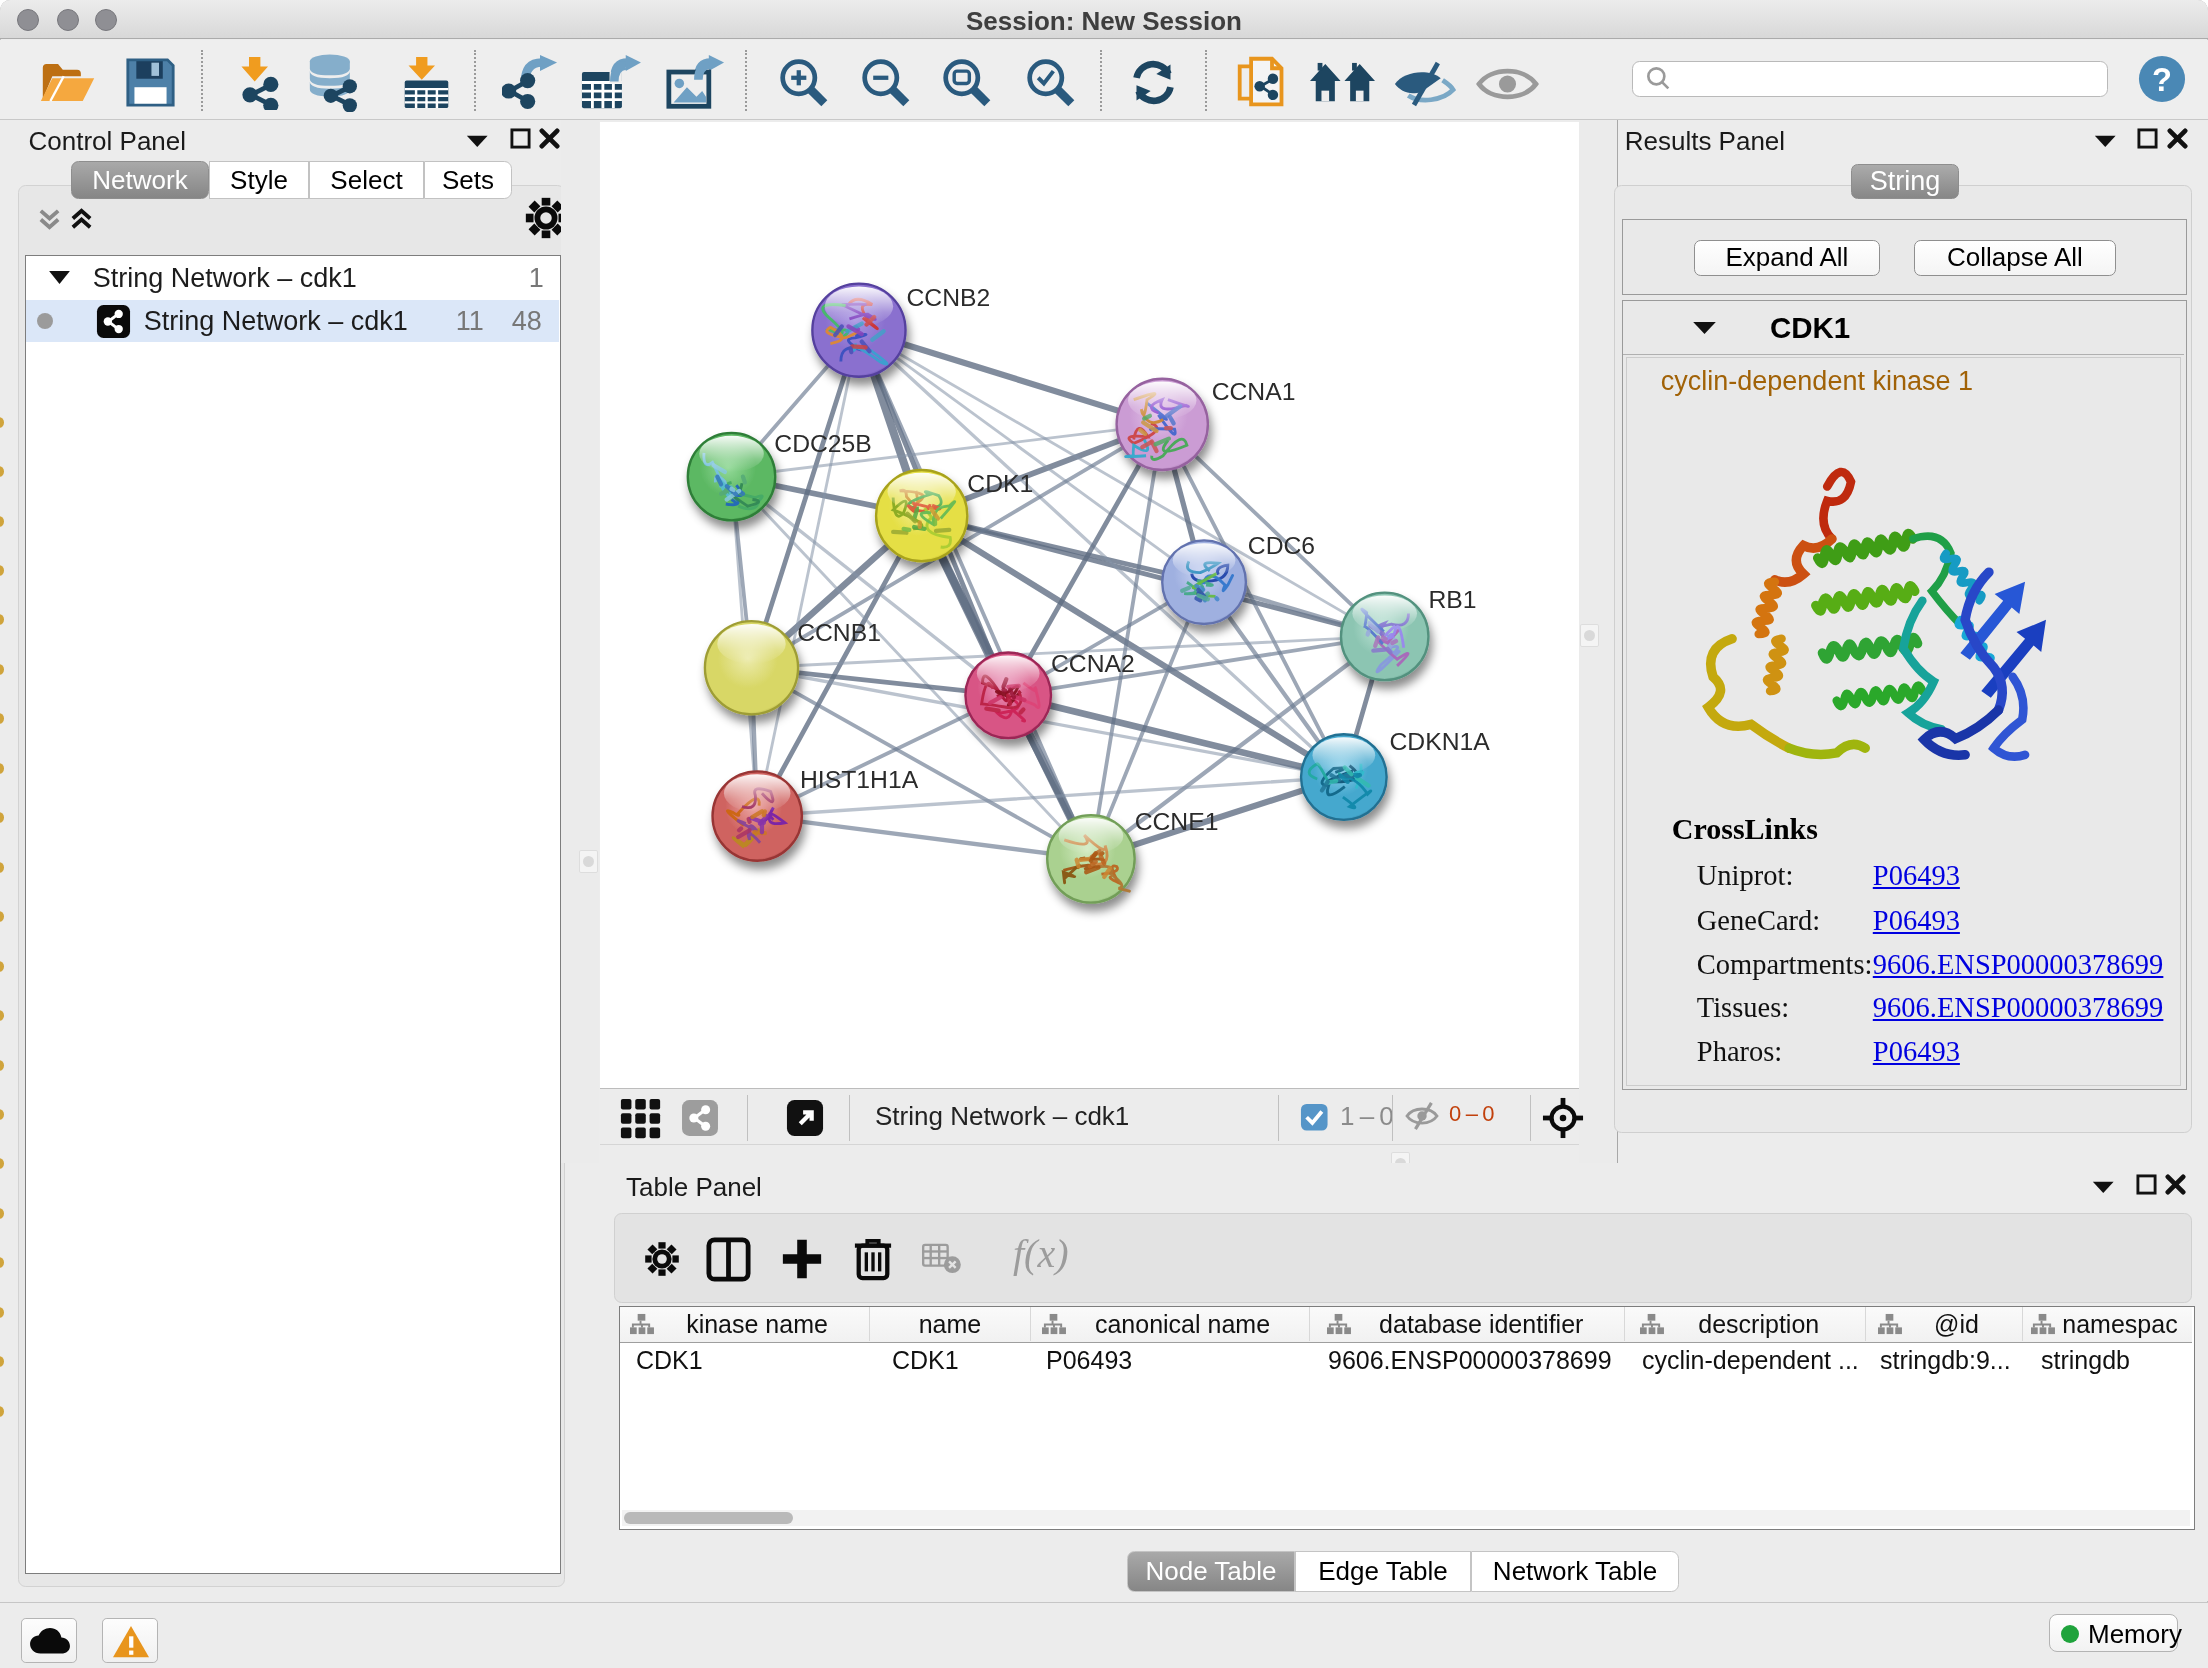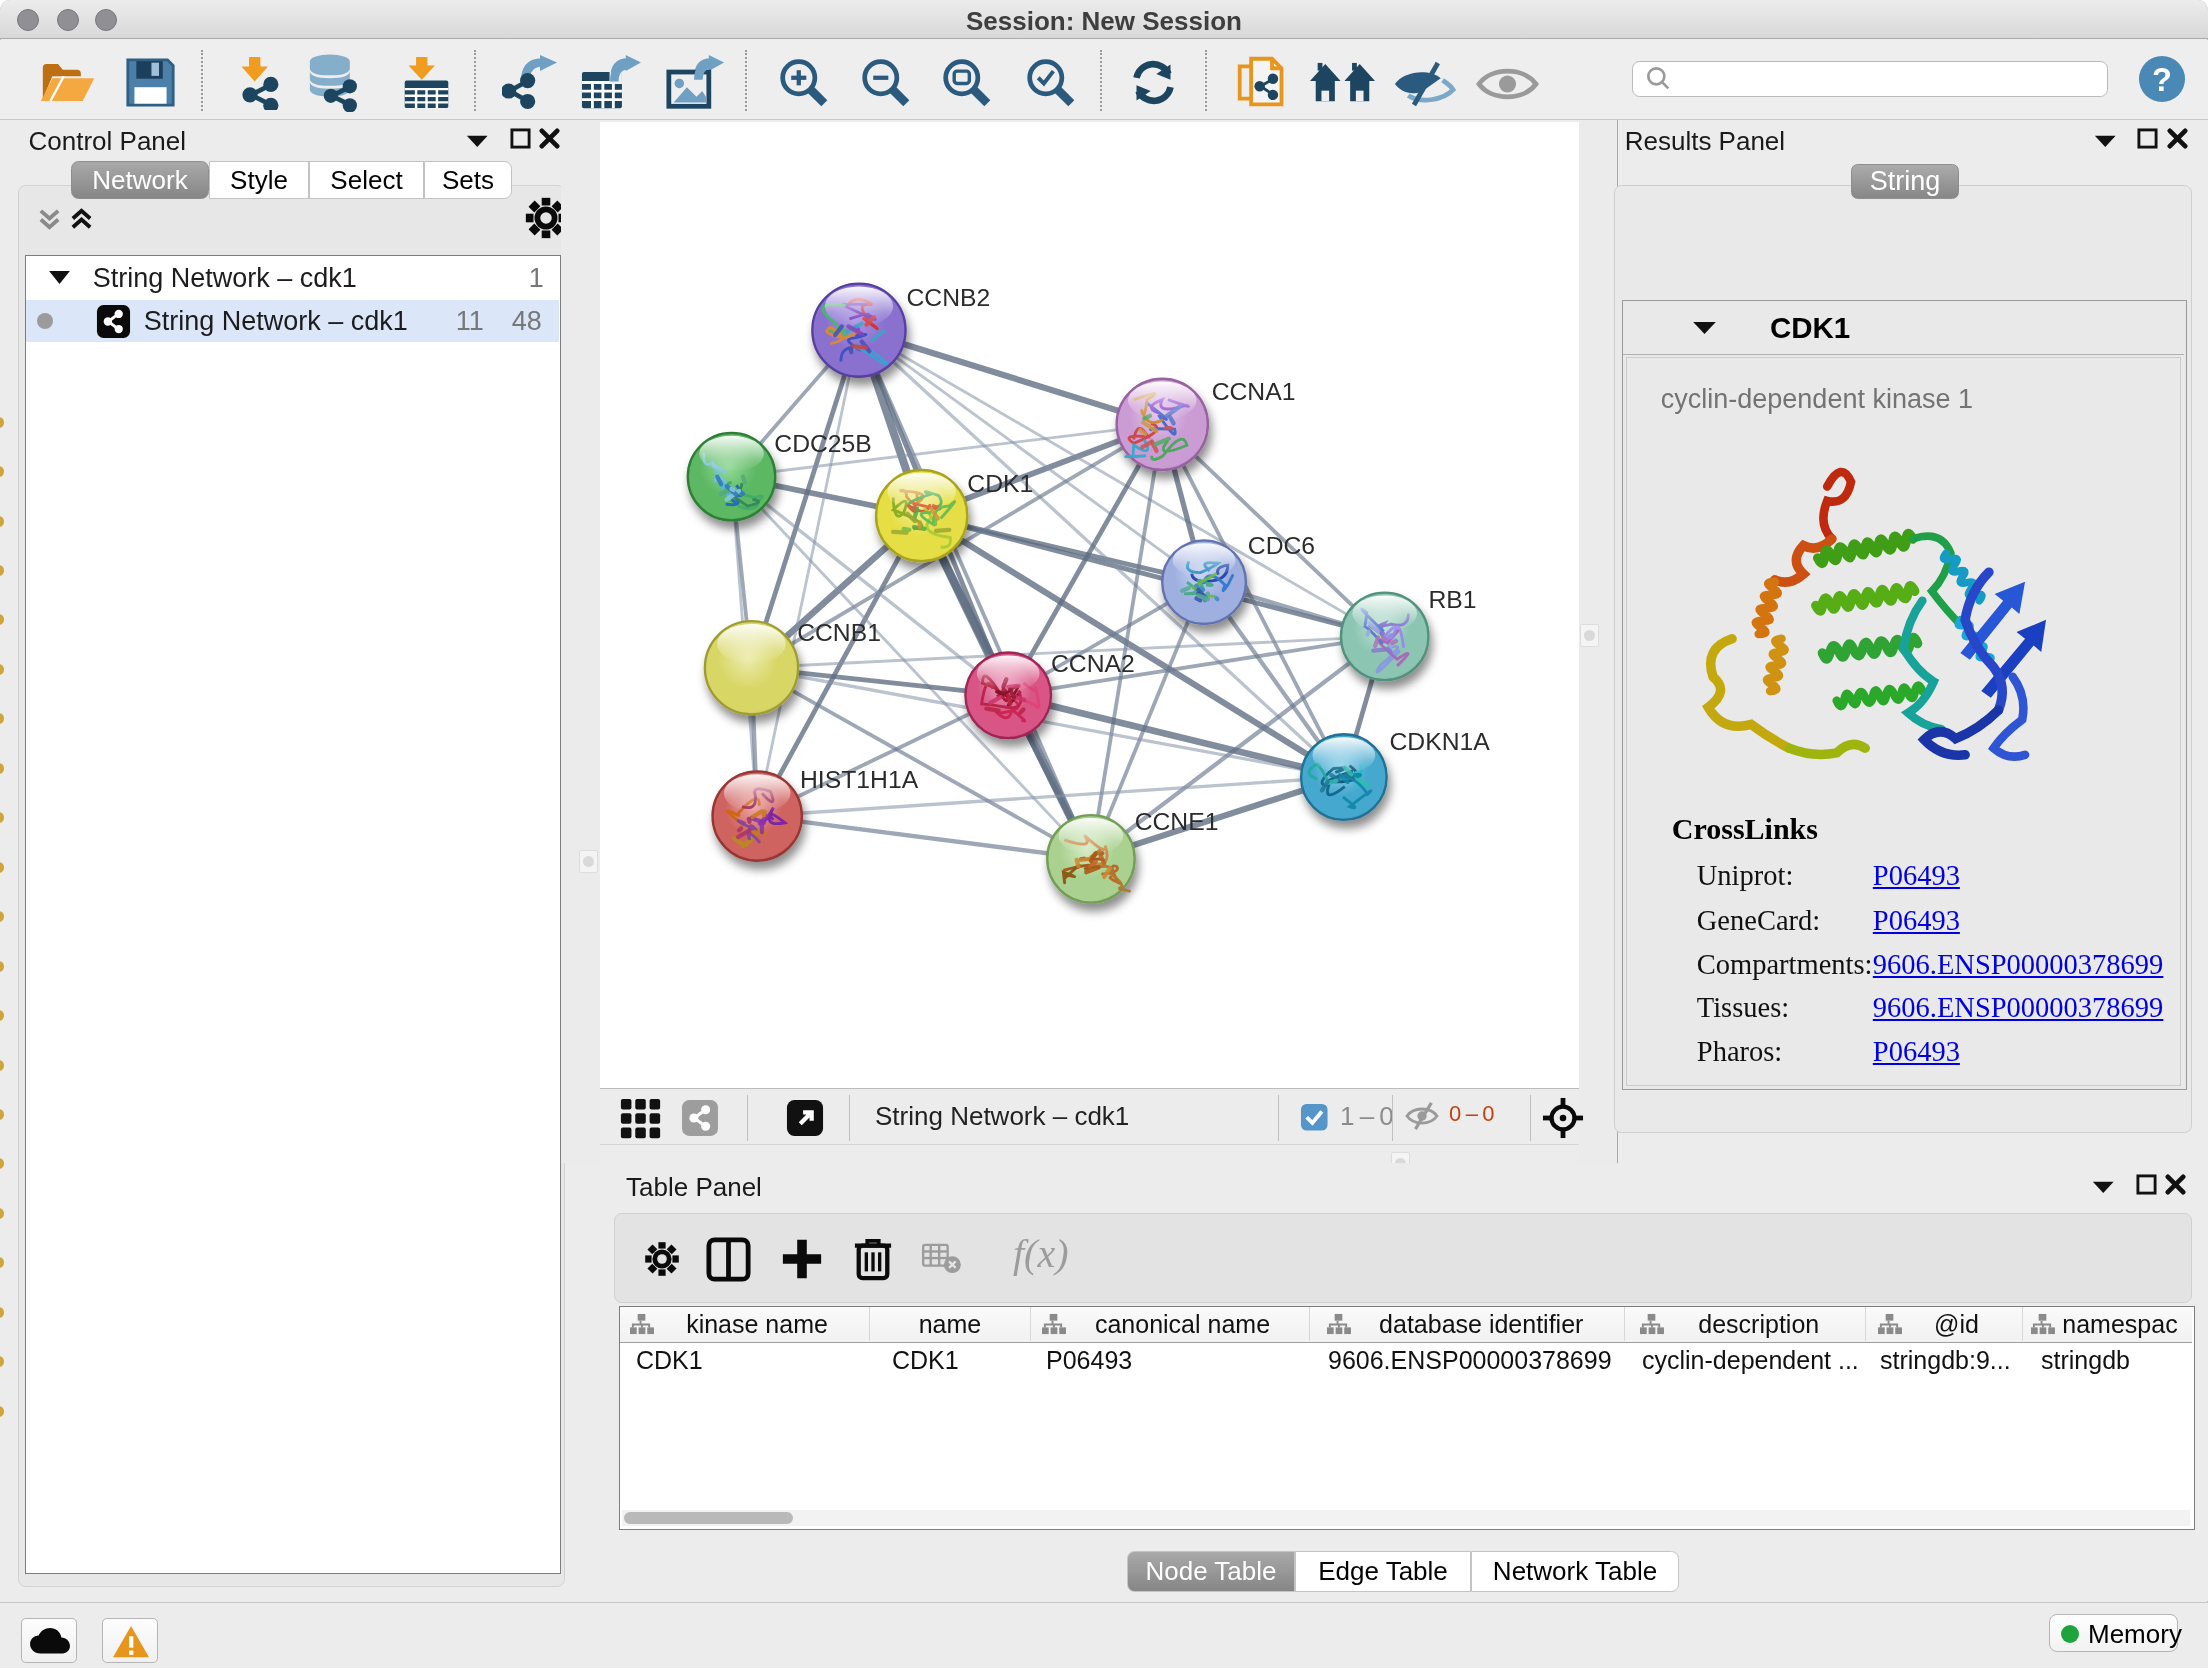--- a/index.html
+++ b/index.html
@@ -749,29 +749,33 @@
     <svg class="abs" style="left:473px;top:12.4px" width="28.5" height="17" viewBox="0 0 30 18">
         <path d="M4 4 L26 4 L15 16 Z" fill="#111"></path>
       </svg>
     <svg class="abs" style="left:519px;top:7.6px" width="21" height="21" viewBox="0 0 22 22">
         <rect x="2" y="2" width="18" height="18" fill="none" stroke="#111" stroke-width="3"></rect>
       </svg>
     <svg class="abs" style="left:549px;top:7.6px" width="21" height="21" viewBox="0 0 22 22">
         <path d="M3 3 L19 19 M19 3 L3 19" stroke="#111" stroke-width="5" stroke-linecap="round"></path>
       </svg>
     <div id="rp-sub">
+      <div id="rp-box1">
+        <div class="rbtn" style="left:71px;width:186px;line-height:32px;">Expand All</div>
+        <div class="rbtn" style="left:291px;width:202px;line-height:32px;">Collapse All</div>
+      </div>
       <div id="rp-box2">
         <div id="cdk1head">
           <svg class="abs" style="left:68px;top:19px" width="27" height="16" viewBox="0 0 28 17">
               <path d="M2 2 L26 2 L14 15 Z" fill="#111"></path>
             </svg>
           <span style="position:absolute;left:147px;top:9.5px;font-size:29.5px;font-weight:bold;color:#000;">CDK1</span>
         </div>
         <div id="rp-content">
-          <div style="position:absolute;left:34px;top:26px;font-size:27px;color:#737373;text-align:center;">cyclin-dependent kinase 1</div>
+          <div style="position:absolute;left:34px;top:8px;font-size:27px;color:#a16207;text-align:center;">cyclin-dependent kinase 1</div>
           <svg id="protein" class="abs" style="left:48px;top:100px" width="371" height="314" viewBox="0 0 390 330">
 <path d="M 160 30 Q 175 2 185 25 Q 180 50 160 45 Q 150 70 165 85" fill="none" stroke="#bf2a0e" stroke-width="9" stroke-linecap="round"></path>
 <path d="M 165 85 Q 150 100 135 92 Q 120 108 135 122 Q 120 135 105 128" fill="none" stroke="#cc5012" stroke-width="10" stroke-linecap="round"></path>
 <path d="M 105 130 Q 92 130 103 137 Q 114 144 101 144 Q 87 143 99 151 Q 110 158 96 158 Q 83 157 94 164 Q 106 172 92 171 Q 79 171 90 178 Q 101 185 88 185" fill="none" stroke="#d4740f" stroke-width="9" stroke-linecap="round"></path>
 <path d="M 112 190 Q 100 191 110 197 Q 121 203 109 204 Q 97 205 108 211 Q 118 217 106 218 Q 94 218 104 224 Q 115 230 103 231 Q 91 232 102 238 Q 112 244 100 245" fill="none" stroke="#cf9212" stroke-width="9" stroke-linecap="round"></path>
 <path d="M 60 190 Q 30 200 40 230 Q 58 245 35 262 Q 50 288 80 280 Q 100 295 120 305" fill="none" stroke="#c4a90e" stroke-width="10" stroke-linecap="round"></path>
 <path d="M 120 305 Q 145 315 170 310 Q 185 295 200 305" fill="none" stroke="#9fb50e" stroke-width="10" stroke-linecap="round"></path>
 <path d="M 150 105 Q 156 117 157 104 Q 158 90 164 102 Q 170 114 171 101 Q 172 87 179 99 Q 185 111 186 98 Q 187 84 193 96 Q 199 108 200 95 Q 201 82 207 94 Q 213 106 214 92 Q 215 79 221 91 Q 228 103 229 89 Q 230 76 236 88 Q 242 100 243 86 Q 244 73 250 85" fill="none" stroke="#3f9d16" stroke-width="10" stroke-linecap="round"></path>
 <path d="M 148 155 Q 154 167 155 154 Q 157 141 163 153 Q 168 165 170 152 Q 172 138 178 151 Q 183 163 185 150 Q 187 136 193 149 Q 198 161 200 148 Q 202 134 207 146 Q 213 159 215 145 Q 217 132 222 144 Q 228 157 230 143 Q 232 130 237 142 Q 243 154 245 141 Q 246 128 252 140" fill="none" stroke="#57ad15" stroke-width="10" stroke-linecap="round"></path>
 <path d="M 155 205 Q 160 218 163 204 Q 166 191 172 203 Q 177 216 180 202 Q 183 189 188 202 Q 194 214 197 201 Q 200 187 205 200 Q 210 213 213 199 Q 216 186 222 198 Q 227 211 230 198 Q 233 184 238 197 Q 244 209 247 196 Q 250 182 255 195" fill="none" stroke="#2fa434" stroke-width="10" stroke-linecap="round"></path>

